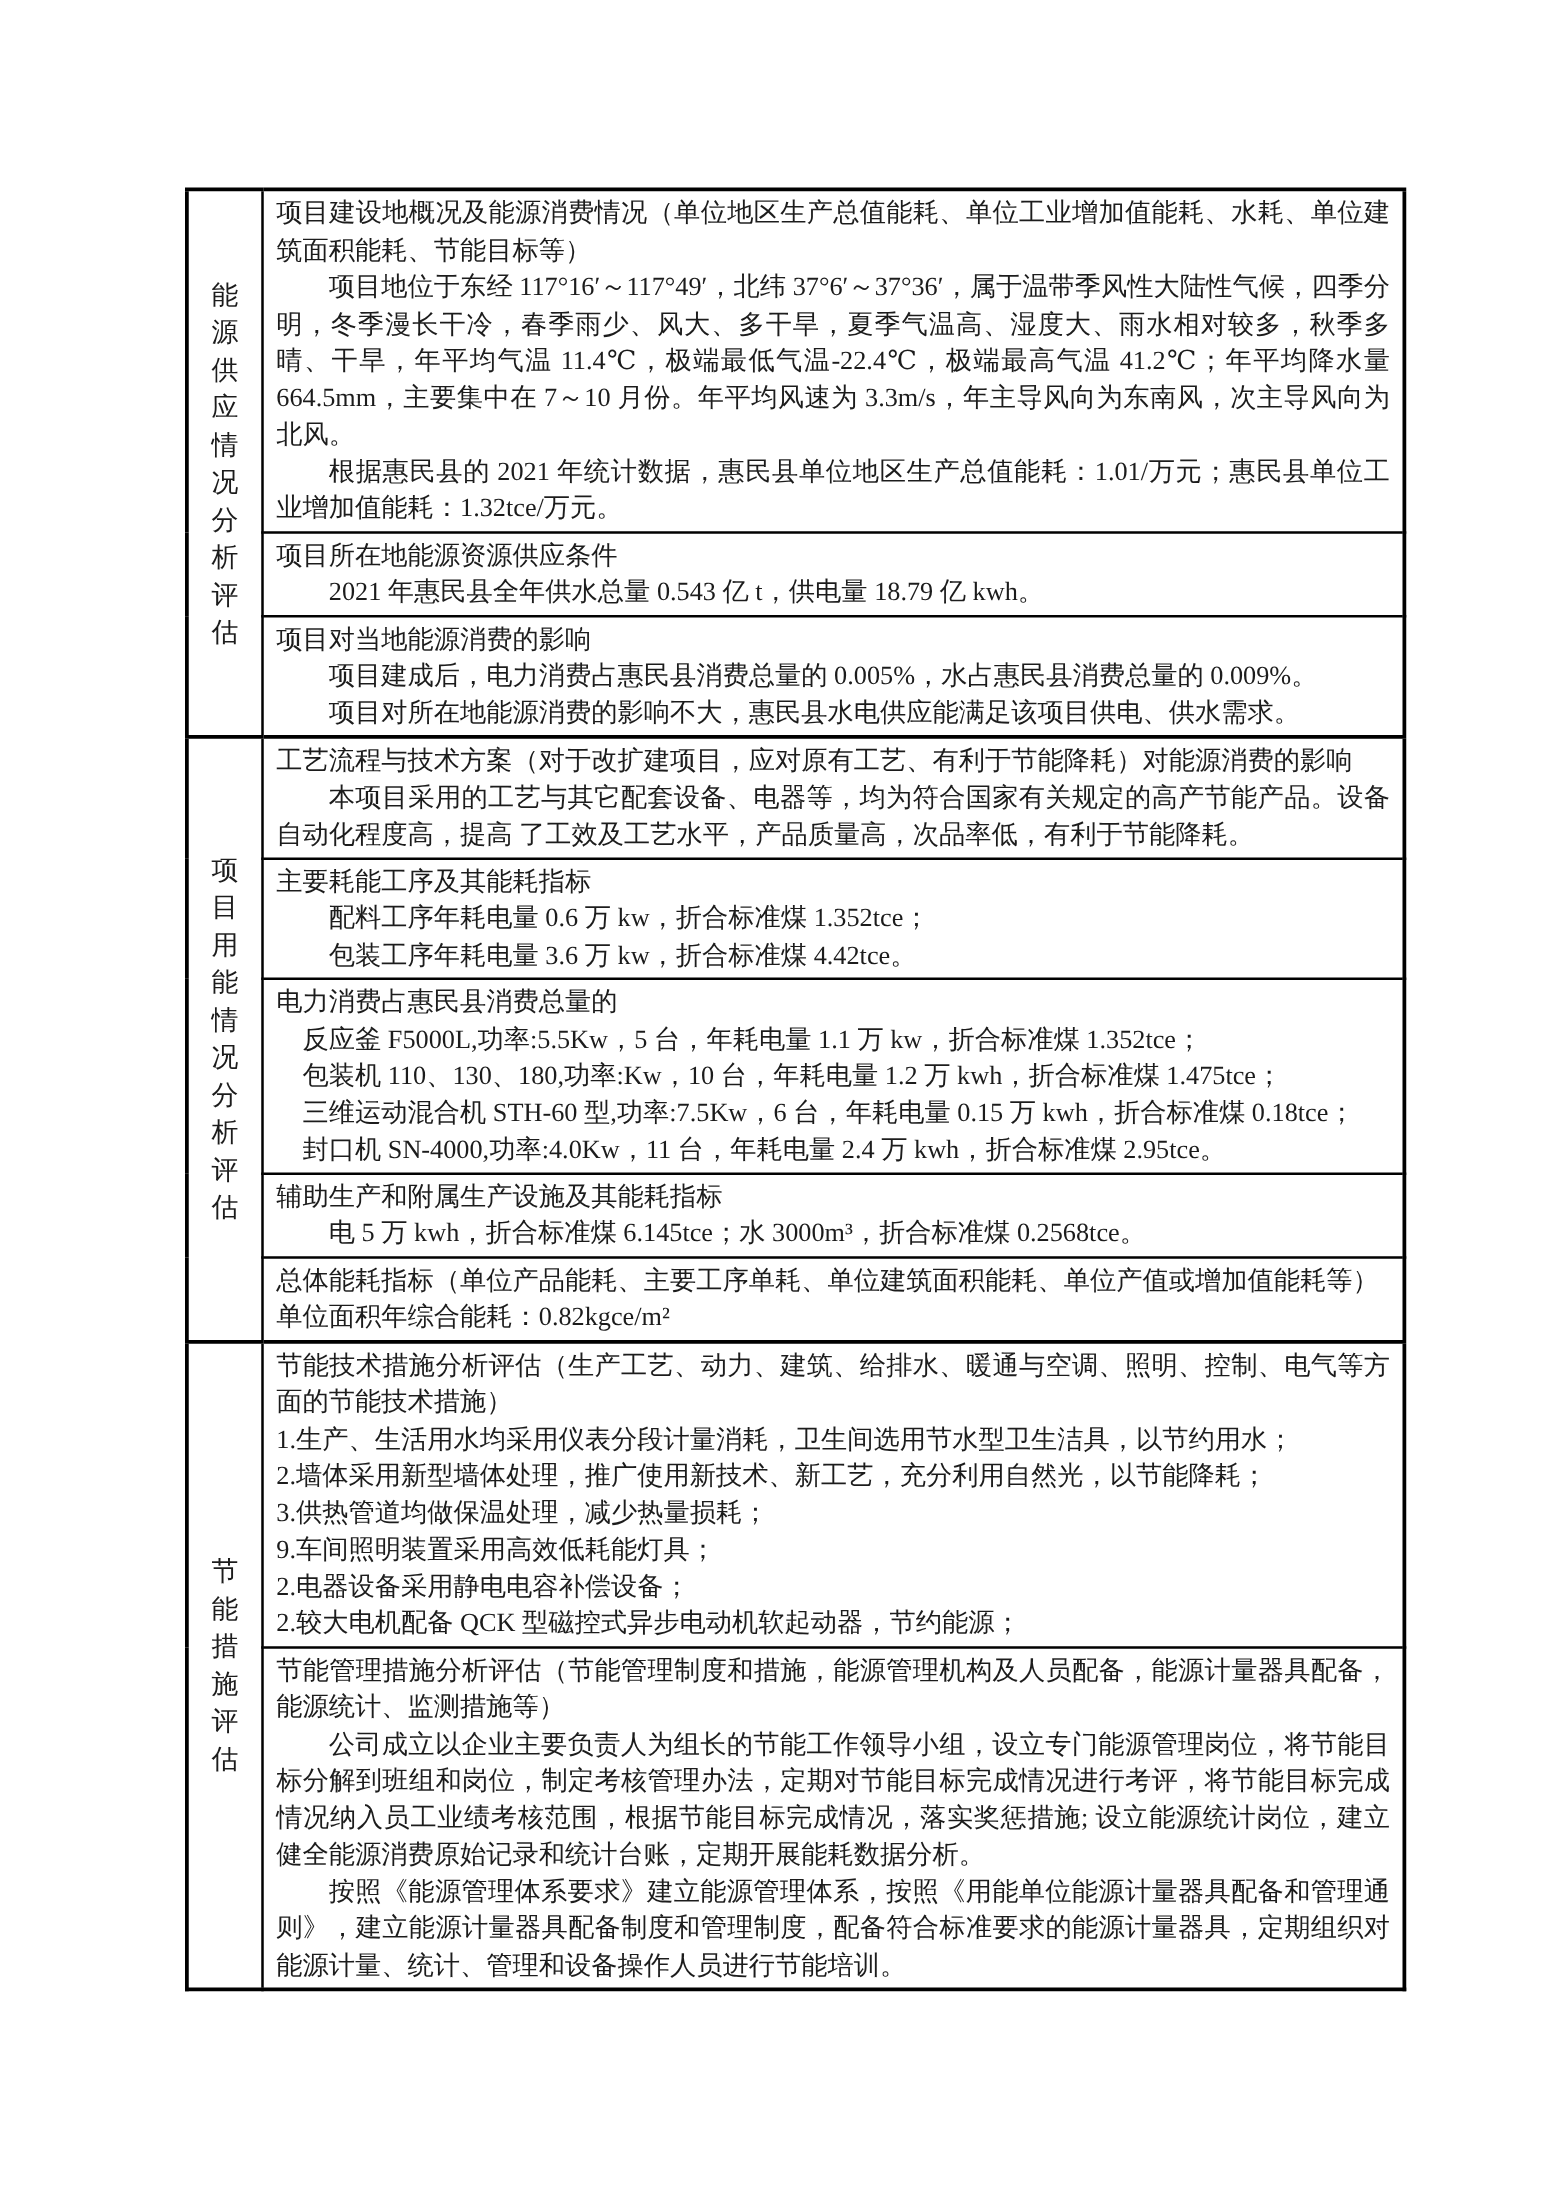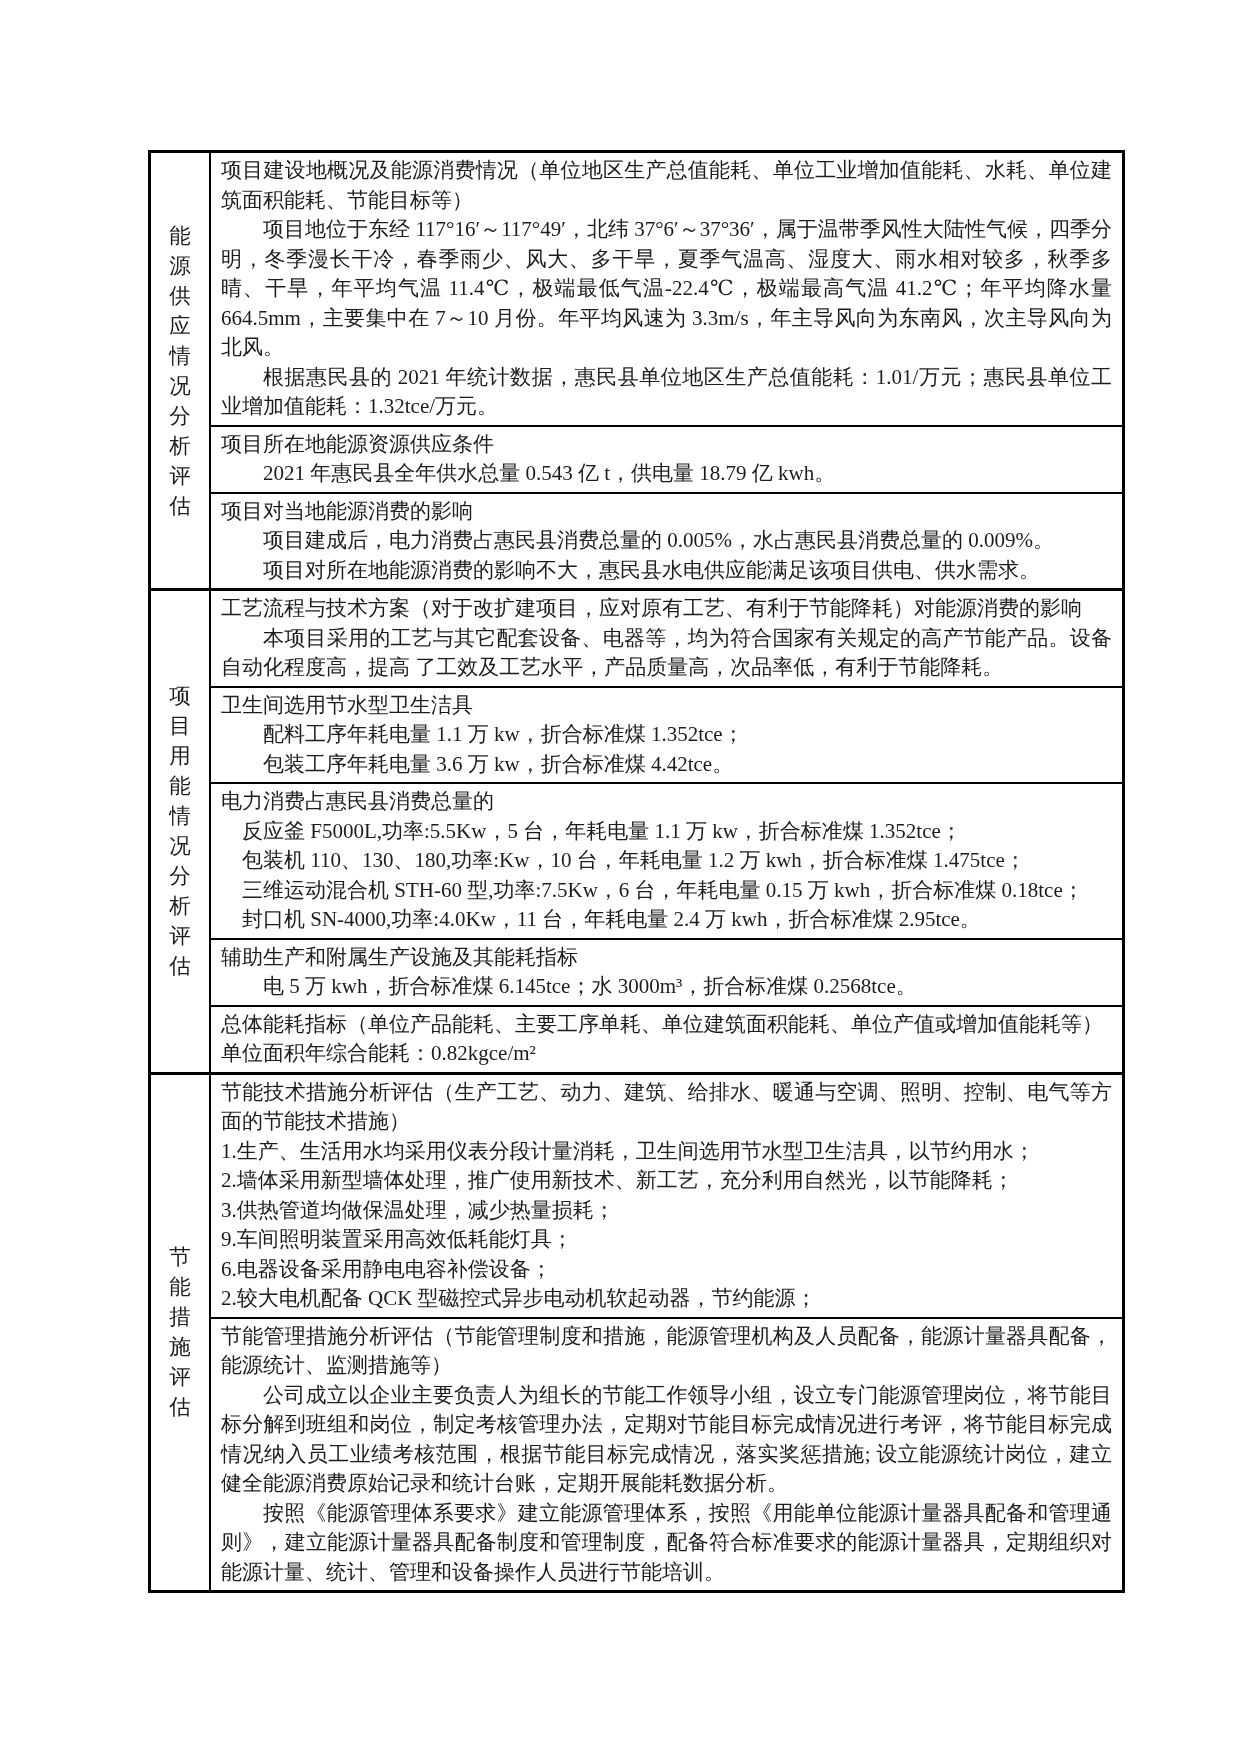--- a/index.html
+++ b/index.html
@@ -94,22 +94,22 @@
             <div class="label-char">评</div>
             <div class="label-char">估</div>
           </td>
           <td class="content-cell">
             <p class="para indent-0">工艺流程与技术方案（对于改扩建项目，应对原有工艺、有利于节能降耗）对能源消费的影响</p>
             <p class="para indent-2">本项目采用的工艺与其它配套设备、电器等，均为符合国家有关规定的高产节能产品。设备自动化程度高，提高 了工效及工艺水平，产品质量高，次品率低，有利于节能降耗。</p>
           </td>
         </tr>
         <tr>
           <td class="content-cell">
-            <p class="para indent-0">卫生间选用节水型卫生洁具</p>
-            <p class="para indent-2">配料工序年耗电量 1.1 万 kw，折合标准煤 1.352tce；</p>
+            <p class="para indent-0">主要耗能工序及其能耗指标</p>
+            <p class="para indent-2">配料工序年耗电量 0.6 万 kw，折合标准煤 1.352tce；</p>
             <p class="para indent-2">包装工序年耗电量 3.6 万 kw，折合标准煤 4.42tce。</p>
           </td>
         </tr>
         <tr>
           <td class="content-cell">
             <p class="para indent-0">电力消费占惠民县消费总量的</p>
             <p class="para indent-1">反应釜 F5000L,功率:5.5Kw，5 台，年耗电量 1.1 万 kw，折合标准煤 1.352tce；</p>
             <p class="para indent-1">包装机 110、130、180,功率:Kw，10 台，年耗电量 1.2 万 kwh，折合标准煤 1.475tce；</p>
             <p class="para indent-1">三维运动混合机 STH-60 型,功率:7.5Kw，6 台，年耗电量 0.15 万 kwh，折合标准煤 0.18tce；</p>
             <p class="para indent-1">封口机 SN-4000,功率:4.0Kw，11 台，年耗电量 2.4 万 kwh，折合标准煤 2.95tce。</p>
@@ -135,21 +135,21 @@
             <div class="label-char">施</div>
             <div class="label-char">评</div>
             <div class="label-char">估</div>
           </td>
           <td class="content-cell">
             <p class="para indent-0">节能技术措施分析评估（生产工艺、动力、建筑、给排水、暖通与空调、照明、控制、电气等方面的节能技术措施）</p>
             <p class="para indent-0">1.生产、生活用水均采用仪表分段计量消耗，卫生间选用节水型卫生洁具，以节约用水；</p>
             <p class="para indent-0">2.墙体采用新型墙体处理，推广使用新技术、新工艺，充分利用自然光，以节能降耗；</p>
             <p class="para indent-0">3.供热管道均做保温处理，减少热量损耗；</p>
             <p class="para indent-0">9.车间照明装置采用高效低耗能灯具；</p>
-            <p class="para indent-0">6.电器设备采用静电电容补偿设备；</p>
+            <p class="para indent-0">2.电器设备采用静电电容补偿设备；</p>
             <p class="para indent-0">2.较大电机配备 QCK 型磁控式异步电动机软起动器，节约能源；</p>
           </td>
         </tr>
         <tr>
           <td class="content-cell">
             <p class="para indent-0">节能管理措施分析评估（节能管理制度和措施，能源管理机构及人员配备，能源计量器具配备，能源统计、监测措施等）</p>
             <p class="para indent-2">公司成立以企业主要负责人为组长的节能工作领导小组，设立专门能源管理岗位，将节能目标分解到班组和岗位，制定考核管理办法，定期对节能目标完成情况进行考评，将节能目标完成情况纳入员工业绩考核范围，根据节能目标完成情况，落实奖惩措施; 设立能源统计岗位，建立健全能源消费原始记录和统计台账，定期开展能耗数据分析。</p>
             <p class="para indent-2">按照《能源管理体系要求》建立能源管理体系，按照《用能单位能源计量器具配备和管理通则》，建立能源计量器具配备制度和管理制度，配备符合标准要求的能源计量器具，定期组织对能源计量、统计、管理和设备操作人员进行节能培训。</p>
           </td>
         </tr>

